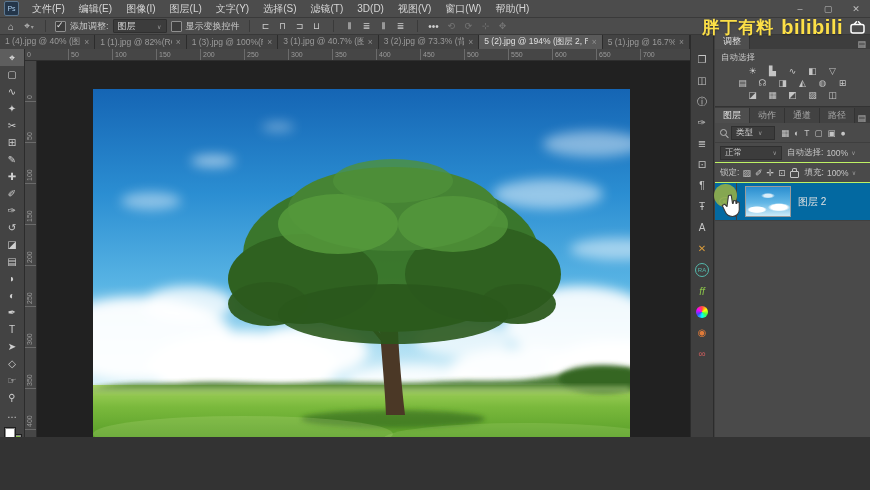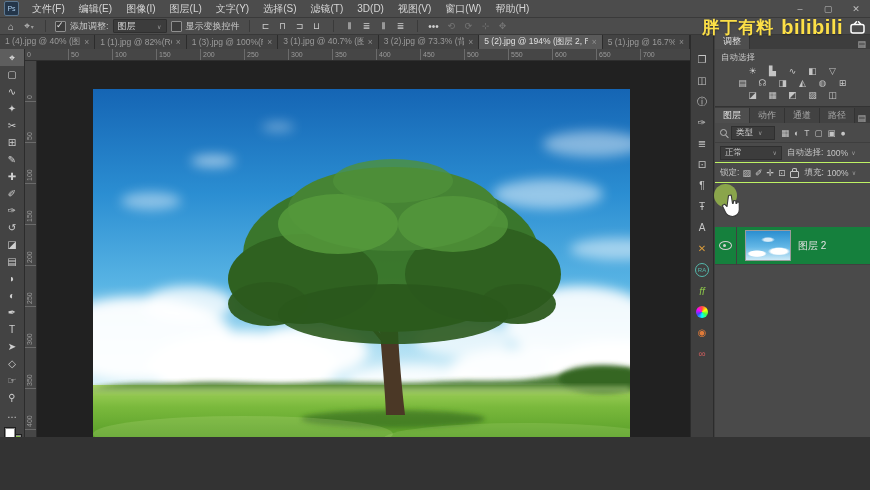--- a/index.html
+++ b/index.html
@@ -89,21 +89,21 @@
   .blendsel .mini{font-size:6px;color:#9a9a9a;}
   .pctsel{background:transparent;display:flex;align-items:center;gap:3px;}
   .pctsel .mini{font-size:6px;color:#9a9a9a;}
   .lockics{display:inline-flex;gap:4px;align-items:center;}
   .lock-ic{font-size:9px;color:#c5c5c5;display:inline-flex;align-items:center;}
   .lockshape{display:inline-block;width:7px;height:5px;border:1px solid #c6c6c6;border-radius:1px;position:relative;margin-top:3px;}
   .lockshape::before{content:"";position:absolute;top:-4px;left:1px;width:3px;height:3px;border:1px solid #c6c6c6;border-bottom:none;border-radius:2px 2px 0 0;}
 
   .layerlist{display:flex;flex-direction:column;}
   .layer-row{height:37px;display:flex;align-items:center;background:#4a4a4a;border-bottom:1px solid #404040;}
-  .layer-row.selected{background:#15803d;margin-top:44px;}
+  .layer-row.selected{background:#0369a1;}
   .eye-col{width:21px;height:100%;border-right:1px solid #404040;display:flex;align-items:center;justify-content:center;flex:0 0 auto;}
   .eye{display:inline-block;width:11px;height:7px;border:1px solid #cfcfcf;border-radius:50%;position:relative;}
   .eye::after{content:"";position:absolute;left:3px;top:1.5px;width:3px;height:3px;border-radius:50%;background:#cfcfcf;}
   .thumb{width:44px;height:29px;margin:0 7px 0 8px;border:1px solid #9b9b9b;flex:0 0 auto;}
   .thumb-sky{background:
     radial-gradient(ellipse 14px 5px at 25% 78%, #ffffff 55%, rgba(255,255,255,0) 70%),
     radial-gradient(ellipse 16px 6px at 75% 70%, #ffffff 50%, rgba(255,255,255,0) 70%),
     radial-gradient(ellipse 10px 4px at 50% 30%, rgba(255,255,255,.8) 40%, rgba(255,255,255,0) 70%),
     linear-gradient(180deg,#2a8ed0 0%,#63b7e6 55%,#cdeaf7 100%);}
   .thumb-clouds{background:

